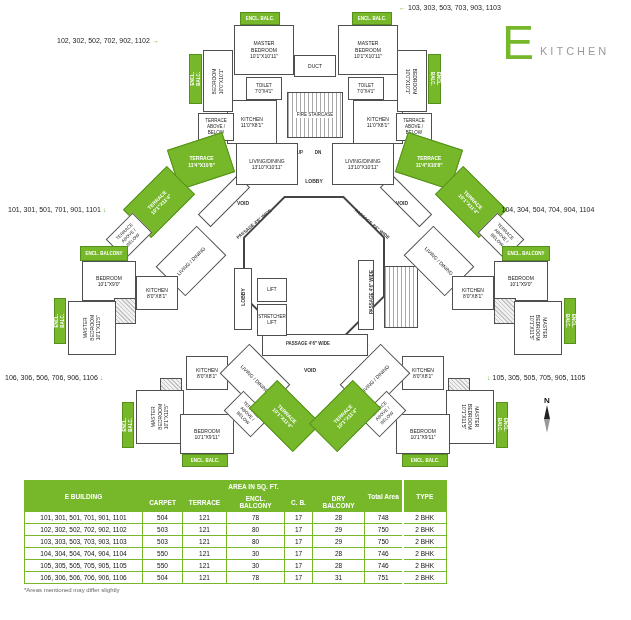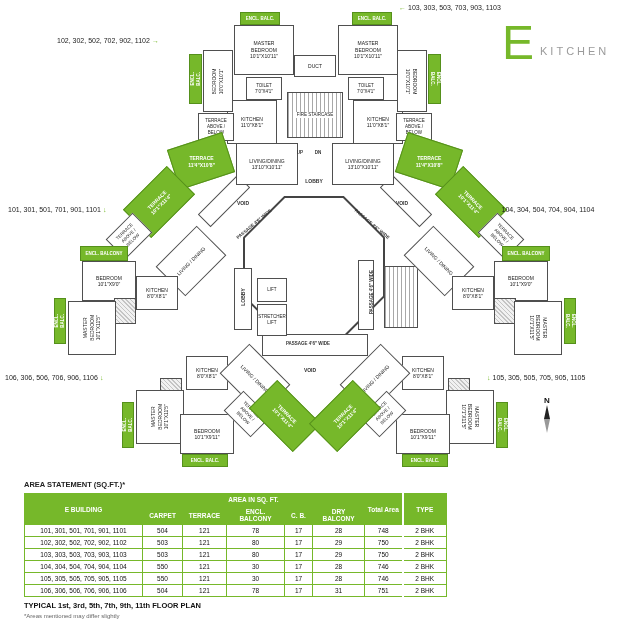--- a/index.html
+++ b/index.html
@@ -312,21 +312,20 @@
       <span class="ptext" style="left: 318px; top: 152px; font-size: 4.5px; transform: translate(-50%, -50%);">DN</span>
       <div class="unit-label" style="left: 57px; top: 37px;"><span>102, 302, 502, 702, 902, 1102</span><span class="arrow">→</span></div>
       <div class="unit-label" style="left: 397px; top: 4px;"><span class="arrow">←</span><span>103, 303, 503, 703, 903, 1103</span></div>
       <div class="unit-label" style="left: 8px; top: 206px;"><span>101, 301, 501, 701, 901, 1101</span><span class="arrow">↓</span></div>
       <div class="unit-label" style="left: 494px; top: 206px;"><span class="arrow">↓</span><span>104, 304, 504, 704, 904, 1104</span></div>
       <div class="unit-label" style="left: 5px; top: 374px;"><span>106, 306, 506, 706, 906, 1106</span><span class="arrow">↓</span></div>
       <div class="unit-label" style="left: 485px; top: 374px;"><span class="arrow">↓</span><span>105, 305, 505, 705, 905, 1105</span></div>
     </div>
 
   <div class="area-section">
-    <div class="area-title">AREA STATEMENT (SQ.FT.)*</div>
     <table class="area-table">
       <colgroup>
         <col style="width:118px">
           <col style="width:40px">
           <col style="width:44px">
           <col style="width:58px">
         <col style="width:28px">
           <col style="width:52px">
           <col style="width:38px">
           <col style="width:44px">
@@ -402,16 +401,15 @@
             <td>504</td>
             <td>121</td>
             <td>78</td>
             <td>17</td>
             <td>31</td>
             <td>751</td>
             <td class="type-col">2 BHK</td>
           </tr>
         </tbody>
     </table>
-    <div class="floor-note">TYPICAL 1st, 3rd, 5th, 7th, 9th, 11th FLOOR PLAN</div>
     <div class="footnote">*Areas mentioned may differ slightly</div>
   </div>
 </div>
 
 </body></html>

